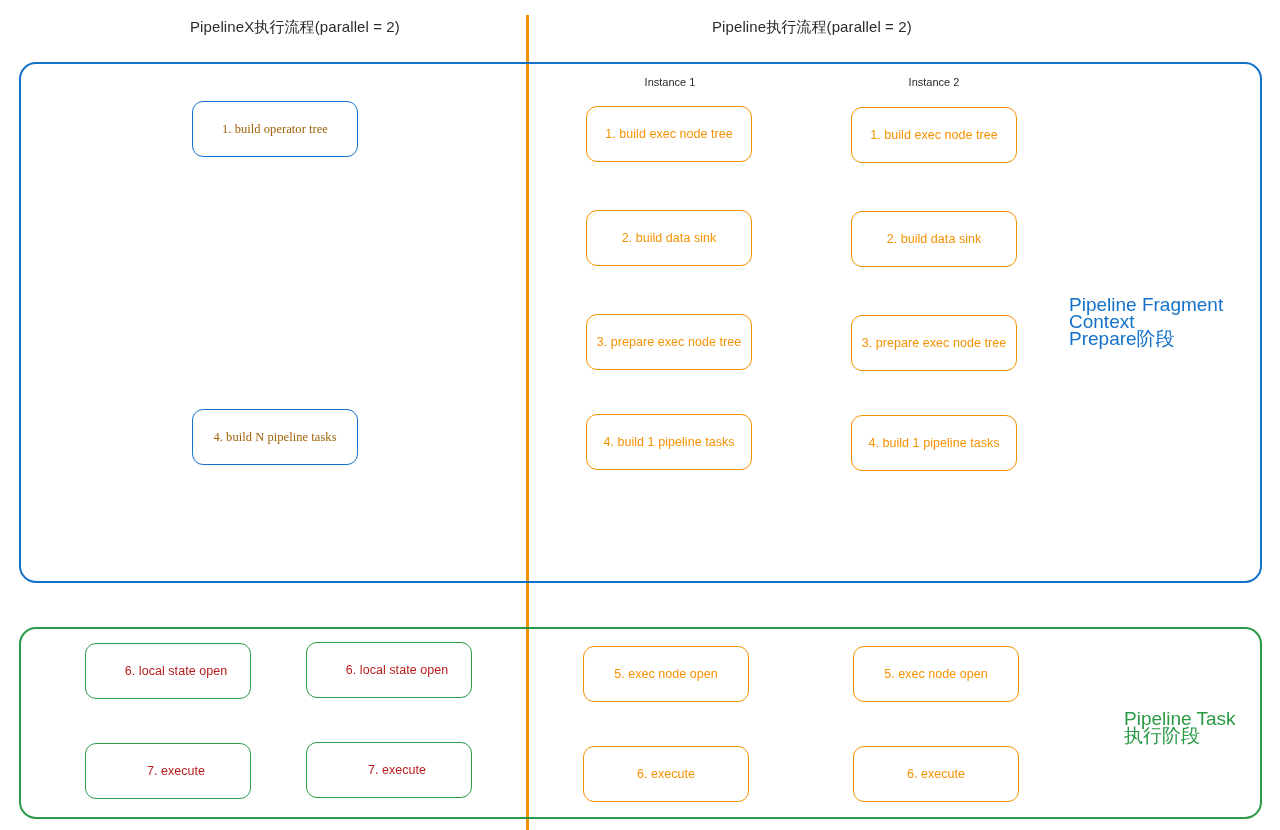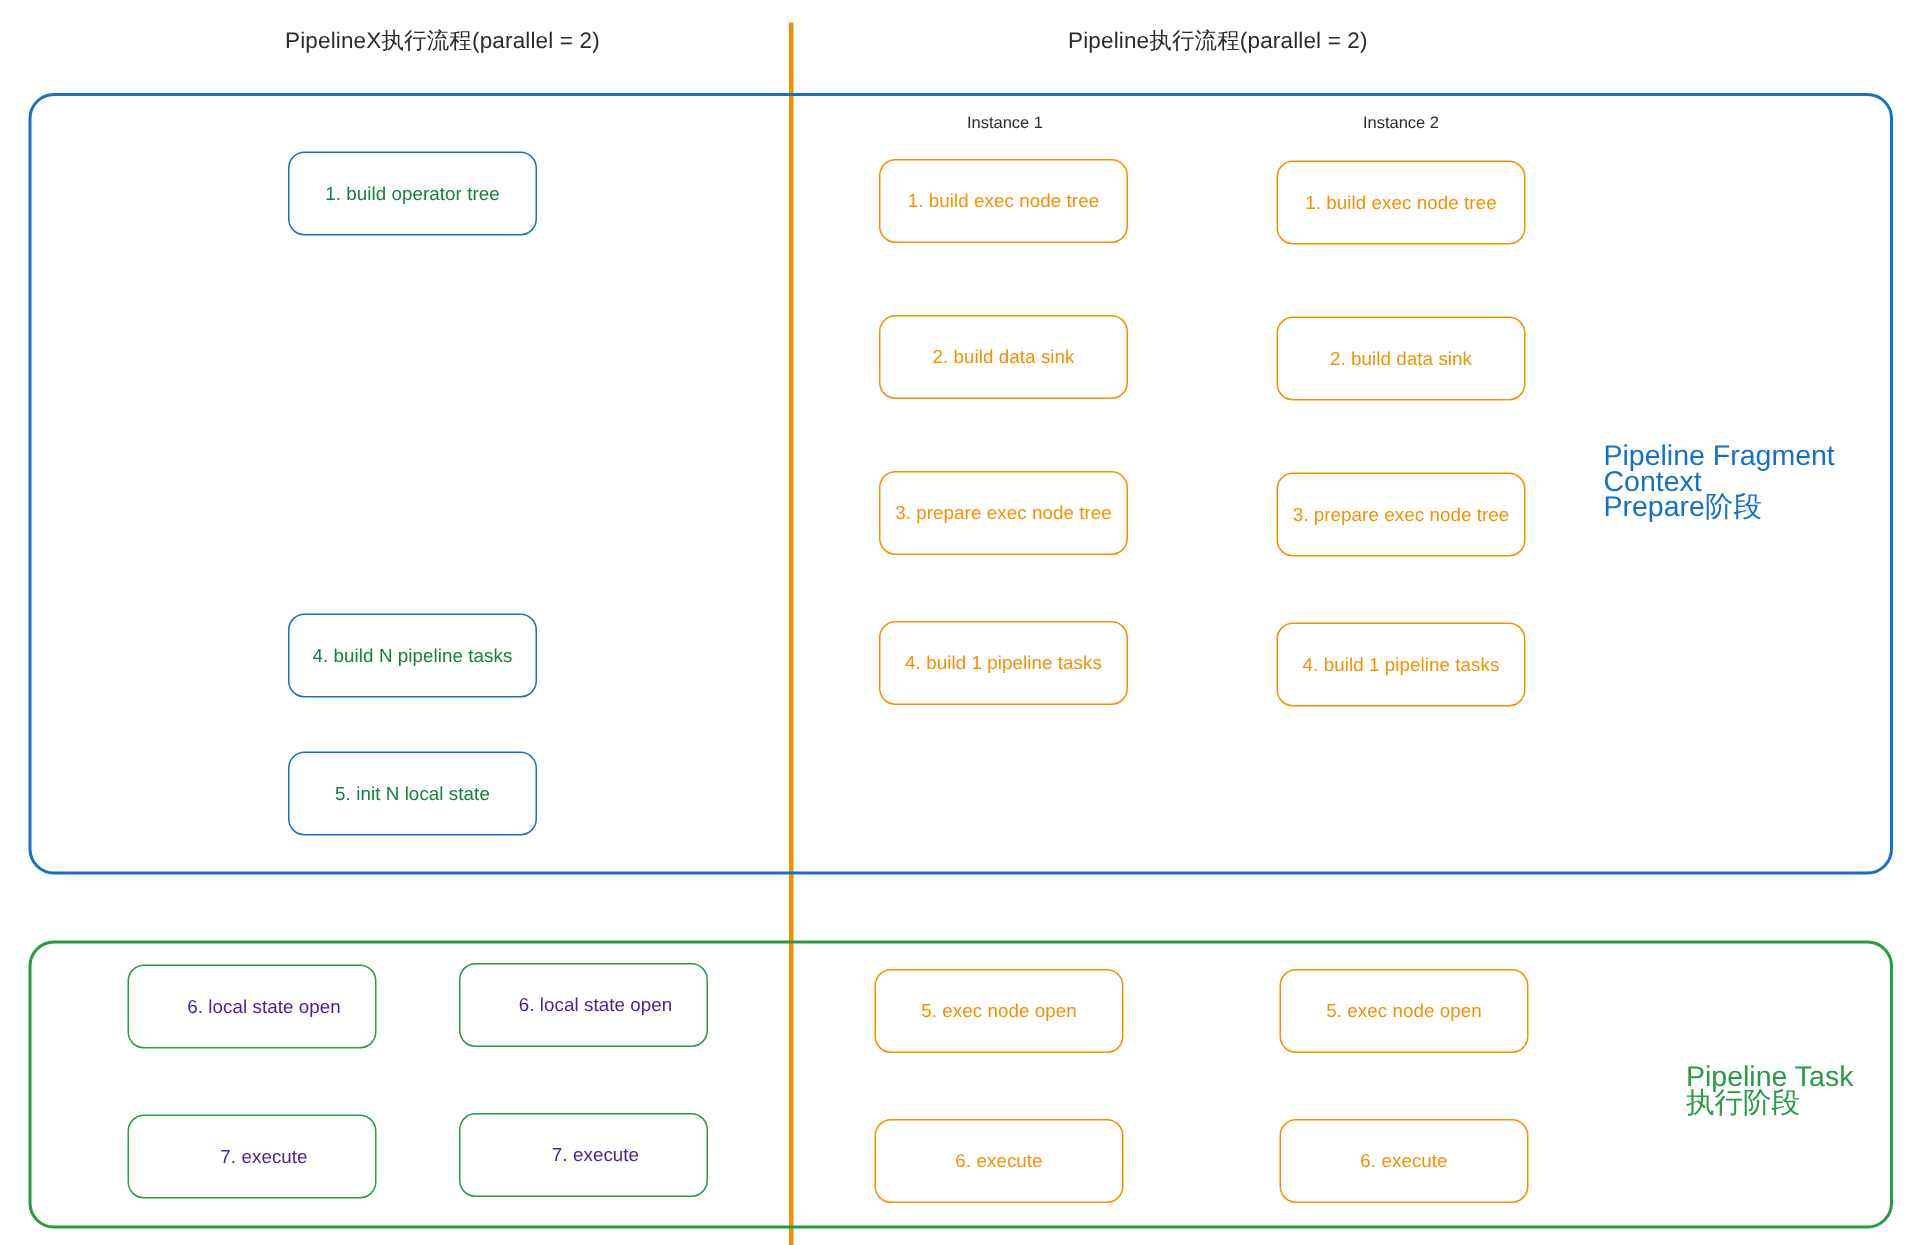--- a/index.html
+++ b/index.html
@@ -76,29 +76,30 @@
     background: #ffffff;
     display: flex;
     align-items: center;
     justify-content: center;
     font-size: 12.5px;
     letter-spacing: 0.05px;
     text-align: center;
   }
   .node.blue {
     border: 1.6px solid #1571c8;
-    color: #15803d;
+    color: #a16207;
+    font-family: Liberation Serif, serif;
   }
   .node.orange {
     border: 1.6px solid #f59100;
     color: #f59100;
   }
   .node.green {
     border: 1.6px solid #2a9a46;
-    color: #4c1d95;
+    color: #b91c1c;
     padding-left: 16px;
   }
 </style>
 </head>
 <body>
 
 <div id="canvas">
 
   <div class="v-divider" style="left:526px; top:15px; height:815px;"></div>
 
@@ -107,21 +108,20 @@
 
   <div class="stage-box stage-prepare" style="left:19px; top:62px; width:1243px; height:521px;"></div>
 
   <div class="stage-box stage-task" style="left:19px; top:627px; width:1243px; height:192px;"></div>
 
   <div class="instance-title" style="left:587px; top:76px; width:166px;">Instance 1</div>
   <div class="instance-title" style="left:851px; top:76px; width:166px;">Instance 2</div>
 
   <div class="node blue" style="left:192px; top:101px; width:166px; height:56px;">1. build operator tree</div>
   <div class="node blue" style="left:192px; top:409px; width:166px; height:56px;text-align:center;">4. build N pipeline tasks</div>
-  <div class="node blue" style="left:192px; top:501px; width:166px; height:56px;">5. init N local state</div>
 
   <div class="node orange" style="left:586px; top:106px; width:166px; height:56px;">1. build exec node tree</div>
   <div class="node orange" style="left:586px; top:210px; width:166px; height:56px;">2. build data sink</div>
   <div class="node orange" style="left:586px; top:314px; width:166px; height:56px;">3. prepare exec node tree</div>
   <div class="node orange" style="left:586px; top:414px; width:166px; height:56px;">4. build 1 pipeline tasks</div>
 
   <div class="node orange" style="left:851px; top:107px; width:166px; height:56px;">1. build exec node tree</div>
   <div class="node orange" style="left:851px; top:211px; width:166px; height:56px;">2. build data sink</div>
   <div class="node orange" style="left:851px; top:315px; width:166px; height:56px;">3. prepare exec node tree</div>
   <div class="node orange" style="left:851px; top:415px; width:166px; height:56px;">4. build 1 pipeline tasks</div>

